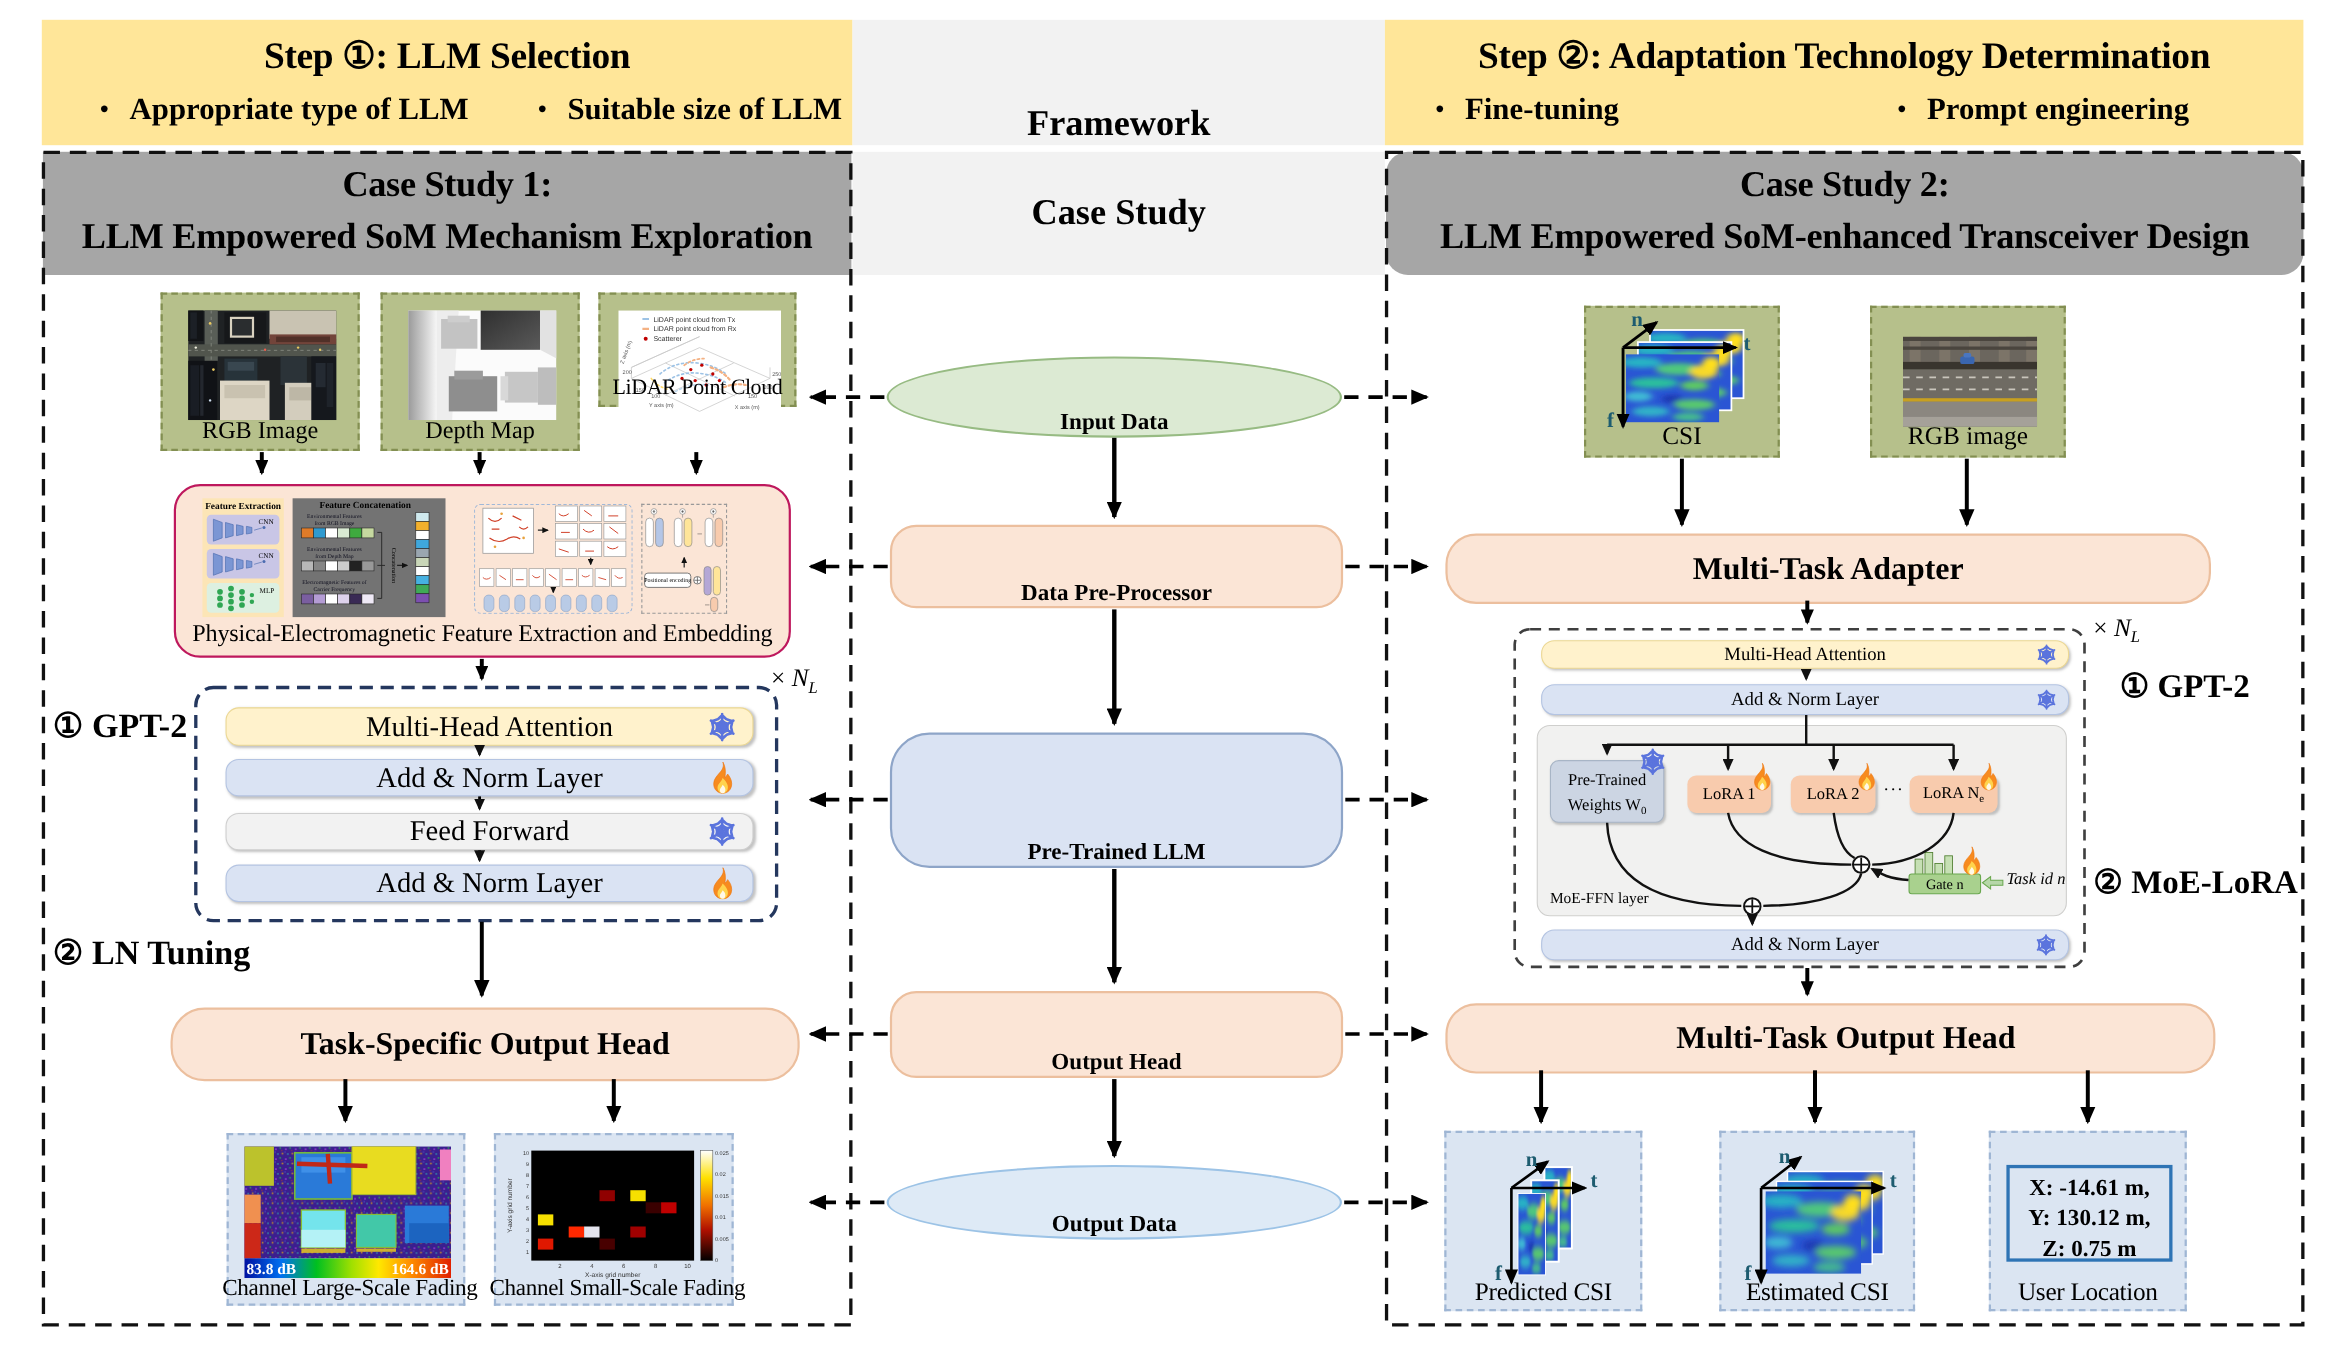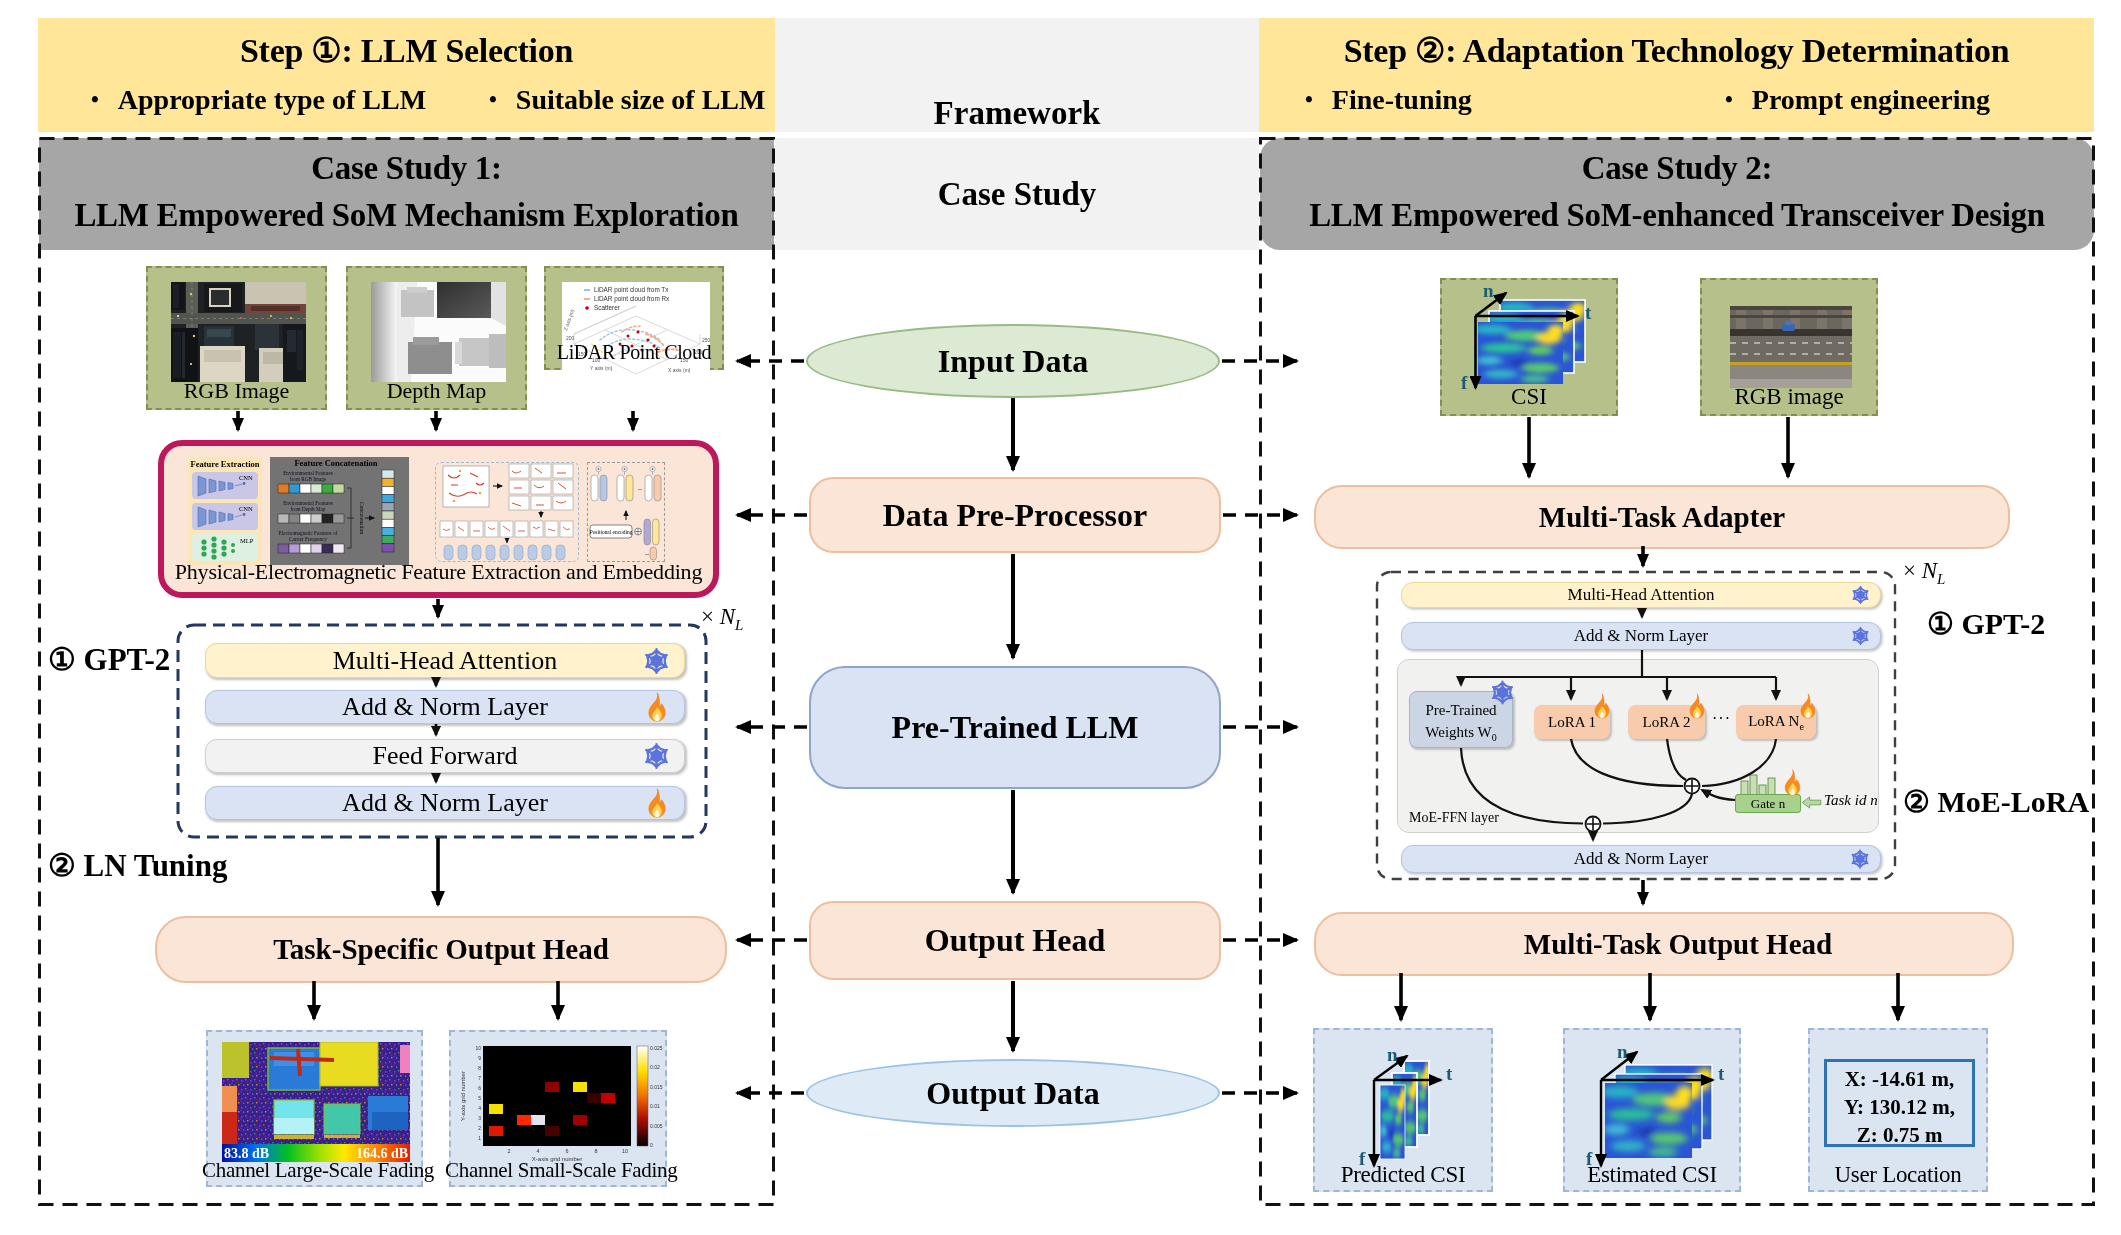--- a/index.html
+++ b/index.html
@@ -7,22 +7,22 @@
           font-family:"Liberation Serif","DejaVu Serif",serif;color:#000;}
   .abs{position:absolute;}
   .hdr-yellow{background:#ffe699;}
   .hdr-lgray{background:#f2f2f2;}
   .hdr-dgray{background:#a6a6a6;}
   .hdr-title{text-align:center;font-weight:bold;font-size:34px;letter-spacing:-0.3px;}
   .hdr-bullet{position:absolute;font-weight:bold;font-size:28px;white-space:nowrap;}
   .hdr-bullet .dot{display:inline-block;margin-right:18px;transform:scale(.8);}
   .case-line{text-align:center;font-weight:bold;font-size:33px;line-height:47px;letter-spacing:-0.3px;}
   .center-mid{display:flex;align-items:center;justify-content:center;}
-  .flow-shape{position:absolute;display:flex;align-items:center;justify-content:center;
-              font-weight:bold;font-size:32px;box-sizing:border-box;}
+  .flow-shape{position:absolute;display:flex;align-items:flex-end;justify-content:center;
+              font-weight:bold;font-size:21px;box-sizing:border-box;}
   .ellipse{border-radius:50%;}
   .peach{background:#fbe5d6;border:2px solid #ecbf9e;}
   .bluebox{background:#dae3f3;border:2px solid #8ea5c8;}
   .greenellipse{background:#dcead3;border:2px solid #97bb83;}
   .blueellipse{background:#deeaf6;border:2px solid #9cc3e6;}
   .olive{background:#b6c08b;border:2px dashed #838f52;box-sizing:border-box;}
   .olive .cap{position:absolute;left:0;right:0;bottom:4px;text-align:center;font-size:22px;white-space:nowrap;}
   .imgwrap{position:absolute;overflow:hidden;}
   .bar{position:absolute;box-sizing:border-box;display:flex;align-items:center;justify-content:center;
        border-radius:12px;box-shadow:1.5px 1.5px 2.5px rgba(120,120,120,.45);}
@@ -266,21 +266,21 @@
         <text x="118" y="80">150</text>
             <text x="132" y="72">200</text>
         <text x="140" y="60">250</text>
             <text x="4" y="58">200</text>
       </g>
     </svg>
   </div>
   <div class="cap" style="font-size:20px;letter-spacing:-0.4px;">LiDAR Point Cloud</div>
 </div>
 
-<div class="abs" style="left:158px;top:440px;width:561px;height:158px;background:#fbe5d6;border:6px solid #be185d;border-radius:24px;box-sizing:border-box;">
+<div class="abs" style="left:158px;top:440px;width:561px;height:158px;background:#fbe5d6;border:2px solid #be185d;border-radius:24px;box-sizing:border-box;">
 
   <div class="abs" style="left:24px;top:11px;width:74px;height:108px;background:#fce5b6;">
     <div class="abs" style="left:0;top:2px;width:100%;text-align:center;font-size:8.5px;font-weight:bold;">Feature Extraction</div>
     <div class="abs" style="left:4px;top:15px;width:66px;height:27px;background:#c9c6e6;border-radius:4px;">
       <svg width="66" height="27" viewBox="0 0 66 27" class="abs" style="left:0;top:0;">
         <g fill="#7b96d4" stroke="#4c6cb0" stroke-width="0.6">
           <polygon points="6,4 14,7 14,21 6,24"></polygon>
           <polygon points="17,7 24,9 24,19 17,21"></polygon>
           <polygon points="27,9 33,10.5 33,17.5 27,19"></polygon>
           <polygon points="36,10.5 41,11.5 41,16.5 36,17.5"></polygon>

